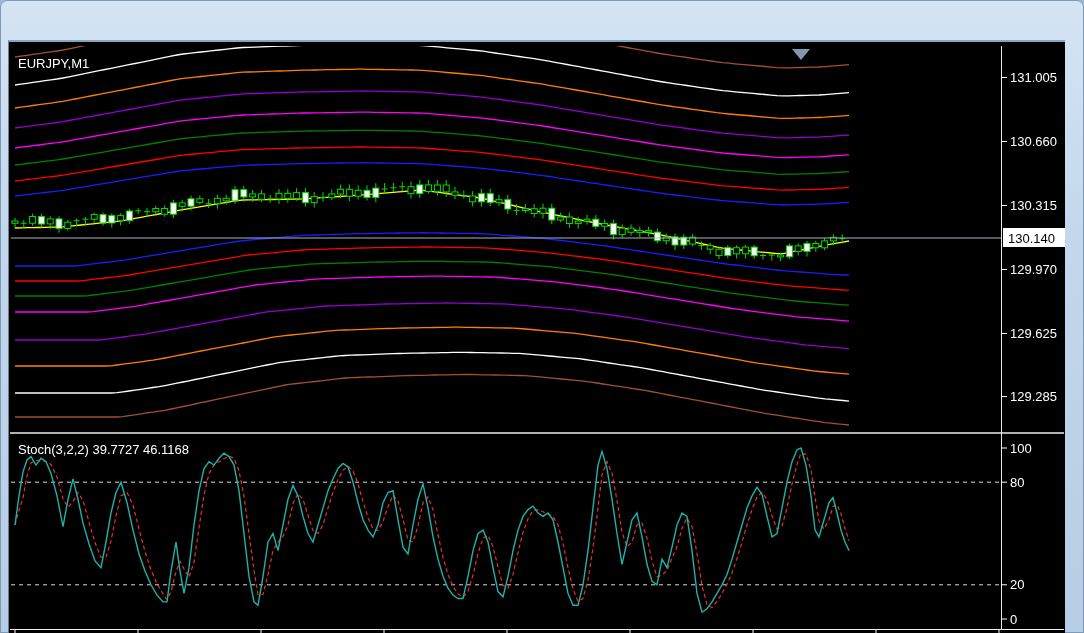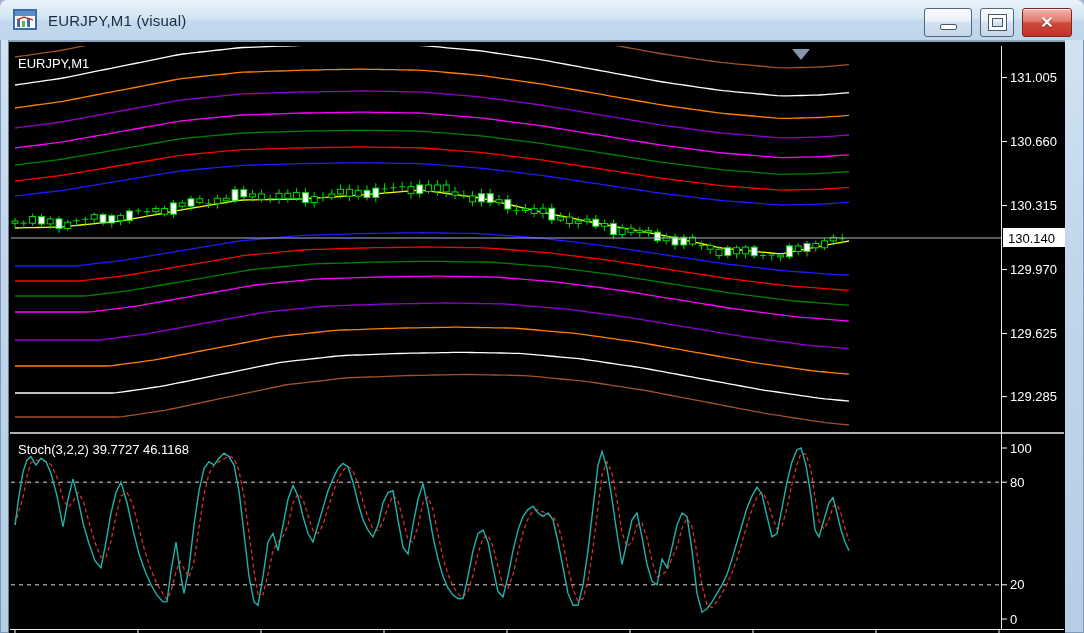--- a/index.html
+++ b/index.html
@@ -15,42 +15,20 @@
   .glyph-min{width:15px;height:4px;background:#fff;border:1px solid #46596d;border-radius:2px;margin-top:8px;}
   .glyph-max{width:11px;height:9px;border:3px solid #fff;box-shadow:0 0 0 1px #46596d,inset 0 0 0 1px #46596d;background:transparent;}
   .glyph-close{color:#fff;font-size:16px;font-weight:bold;text-shadow:0 1px 1px #6e1a12;line-height:1;}
   .client{position:absolute;left:8px;top:40px;width:1056px;height:593px;background:#000;border-top:2px solid #8da3bd;border-left:1px solid #6b7f96;}
   svg text{font-family:"Liberation Sans",sans-serif;}
 </style>
 </head>
 <body>
 
 <div class="window">
-  <div class="titlebar">
-    <svg class="app-icon" viewBox="0 0 26 24">
-      <rect x="1" y="2" width="22" height="19" fill="#ffffff" stroke="#3a6ea5" stroke-width="2"></rect>
-      <rect x="2" y="3" width="20" height="5" fill="#5a8fc8"></rect>
-      <rect x="4" y="11" width="3" height="8" fill="#3a6ea5"></rect>
-      <rect x="9" y="13" width="3" height="6" fill="#69a74f"></rect>
-      <rect x="14" y="10" width="3" height="9" fill="#3a6ea5"></rect>
-      <polyline points="4,12 11,9 20,12" fill="none" stroke="#c23b2e" stroke-width="1.5"></polyline>
-    </svg>
-    <span class="title">EURJPY,M1 (visual)</span>
-    <div class="controls">
-      <div class="btn btn-min">
-          <span class="glyph-min"></span>
-        </div>
-      <div class="btn btn-max">
-          <span class="glyph-max"></span>
-        </div>
-      <div class="btn btn-close">
-          <span class="glyph-close">✕</span>
-        </div>
-    </div>
-  </div>
 
   <div class="client">
     <svg id="chart" width="1056" height="593" viewBox="8 40 1056 593">
       <defs>
         <clipPath id="clip-main">
             <rect x="10" y="44" width="989" height="386"></rect>
           </clipPath>
         <clipPath id="clip-stoch">
             <rect x="10" y="434" width="989" height="193"></rect>
           </clipPath>

